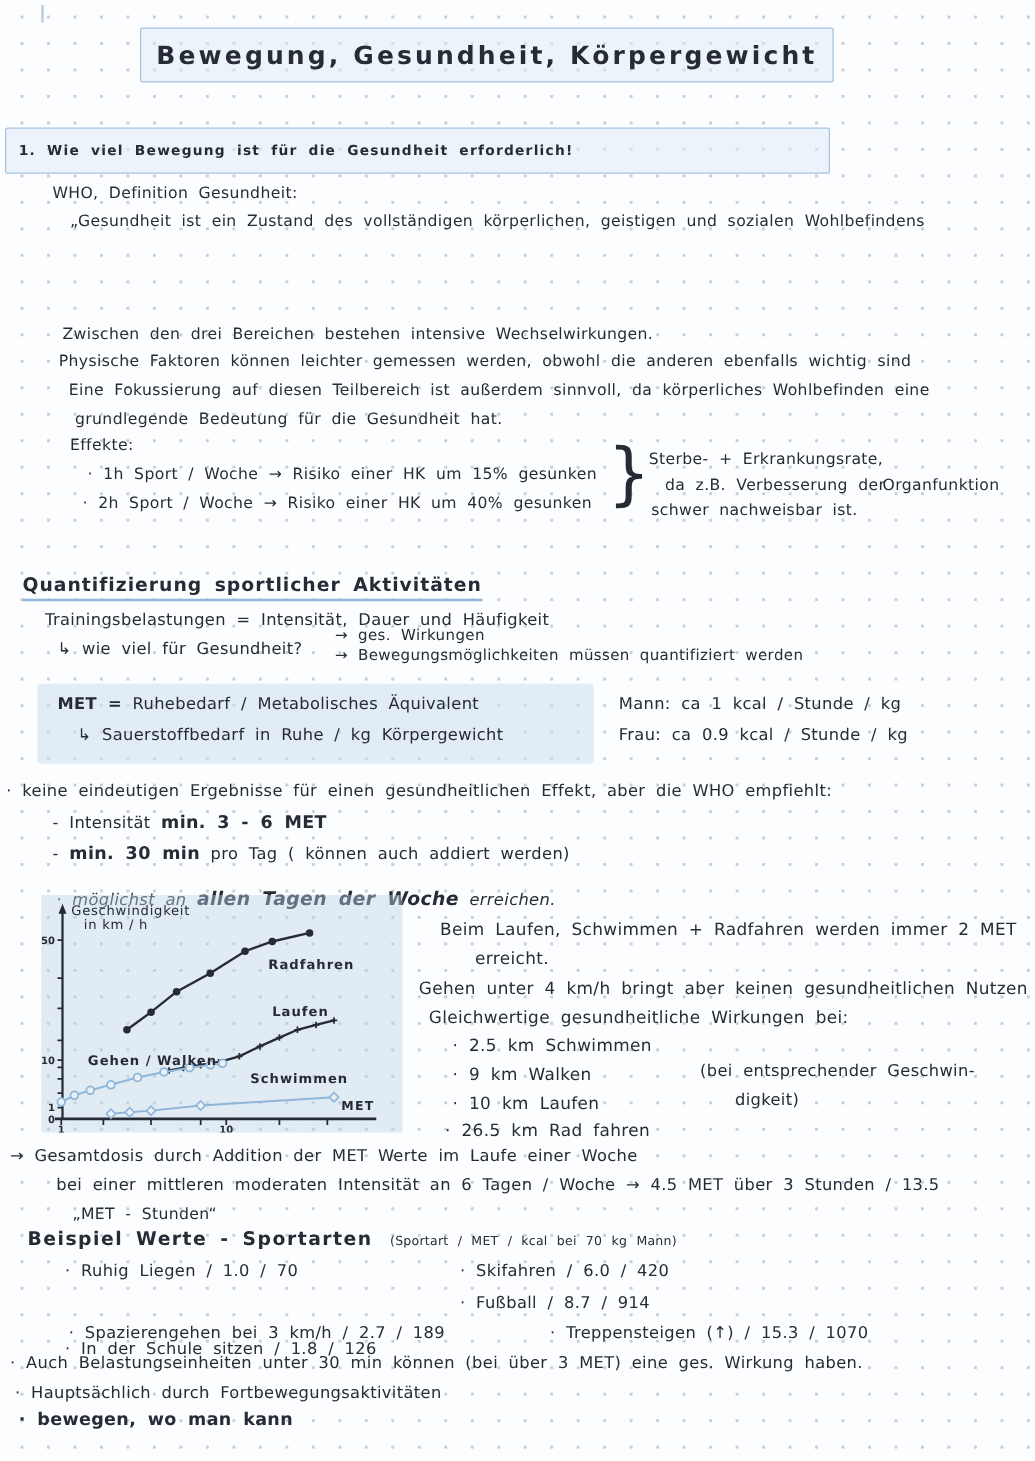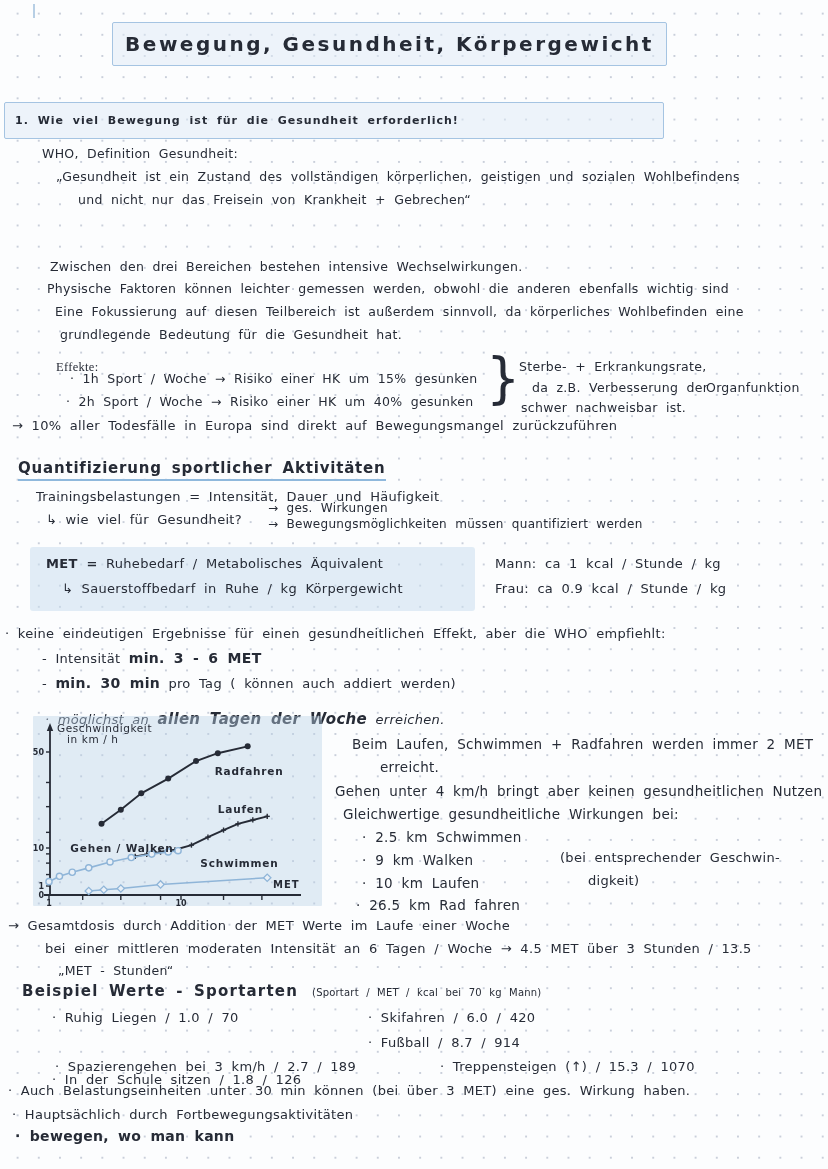--- a/index.html
+++ b/index.html
@@ -40,35 +40,33 @@
   <div class="box titlebox" style="left:112px;top:22px;width:553px;height:42px;">
     <span>Bewegung, Gesundheit, Körpergewicht</span>
   </div>
 
   <div class="box secbox" style="left:4px;top:102px;width:648px;height:35px;">
     <span>1. Wie viel Bewegung ist für die Gesundheit erforderlich!</span>
   </div>
 
   <div class="hl" style="left:42px;top:146px;">WHO, Definition Gesundheit:</div>
   <div class="hl" style="left:56px;top:169px;">„Gesundheit ist ein Zustand des vollständigen körperlichen, geistigen und sozialen Wohlbefindens</div>
-  <div class="hl" style="left:78px;top:192px;">und nicht nur das Freisein von Krankheit + Gebrechen“</div>
 
   <div class="hl" style="left:50px;top:259px;">Zwischen den drei Bereichen bestehen intensive Wechselwirkungen.</div>
   <div class="hl" style="left:47px;top:281px;">Physische Faktoren können leichter gemessen werden, obwohl die anderen ebenfalls wichtig sind</div>
   <div class="hl" style="left:55px;top:304px;">Eine Fokussierung auf diesen Teilbereich ist außerdem sinnvoll, da körperliches Wohlbefinden eine</div>
   <div class="hl" style="left:60px;top:327px;">grundlegende Bedeutung für die Gesundheit hat.</div>
-  <div class="hl" style="left:56px;top:360px;font-family:Liberation Serif, serif;">Effekte:</div>
+  <div class="hl" style="left:56px;top:348px;">Effekte:</div>
   <div class="hl" style="left:70px;top:371px;">· 1h Sport / Woche → Risiko einer HK um 15% gesunken</div>
   <div class="hl" style="left:66px;top:394px;">· 2h Sport / Woche → Risiko einer HK um 40% gesunken</div>
   <div class="brace" style="left:486px;top:352px;">}</div>
   <div class="hl" style="left:519px;top:359px;">Sterbe- + Erkrankungsrate,</div>
   <div class="hl" style="left:532px;top:380px;">da z.B. Verbesserung der</div>
   <div class="hl" style="left:706px;top:380px;">Organfunktion</div>
   <div class="hl" style="left:521px;top:400px;">schwer nachweisbar ist.</div>
-  <div class="hl fs13" style="left:12px;top:418px;">→ 10% aller Todesfälle in Europa sind direkt auf Bewegungsmangel zurückzuführen</div>
 
   <div class="h2" style="left:18px;top:459px;">Quantifizierung sportlicher Aktivitäten</div>
   <div class="hl fs13" style="left:36px;top:489px;">Trainingsbelastungen = Intensität, Dauer und Häufigkeit</div>
   <div class="hl fs13" style="left:46px;top:512px;">↳ wie viel für Gesundheit?</div>
   <div class="hl" style="left:268px;top:501px;font-size:12px;">→ ges. Wirkungen</div>
   <div class="hl" style="left:268px;top:517px;font-size:12px;">→ Bewegungsmöglichkeiten müssen quantifiziert werden</div>
 
   <div class="hlt" style="left:30px;top:547px;width:445px;height:64px;"></div>
   <div class="hl fs13" style="left:46px;top:556px;"><span class="b">MET =</span><span> Ruhebedarf / Metabolisches Äquivalent</span></div>
   <div class="hl fs13" style="left:62px;top:581px;">↳ Sauerstoffbedarf in Ruhe / kg Körpergewicht</div>

